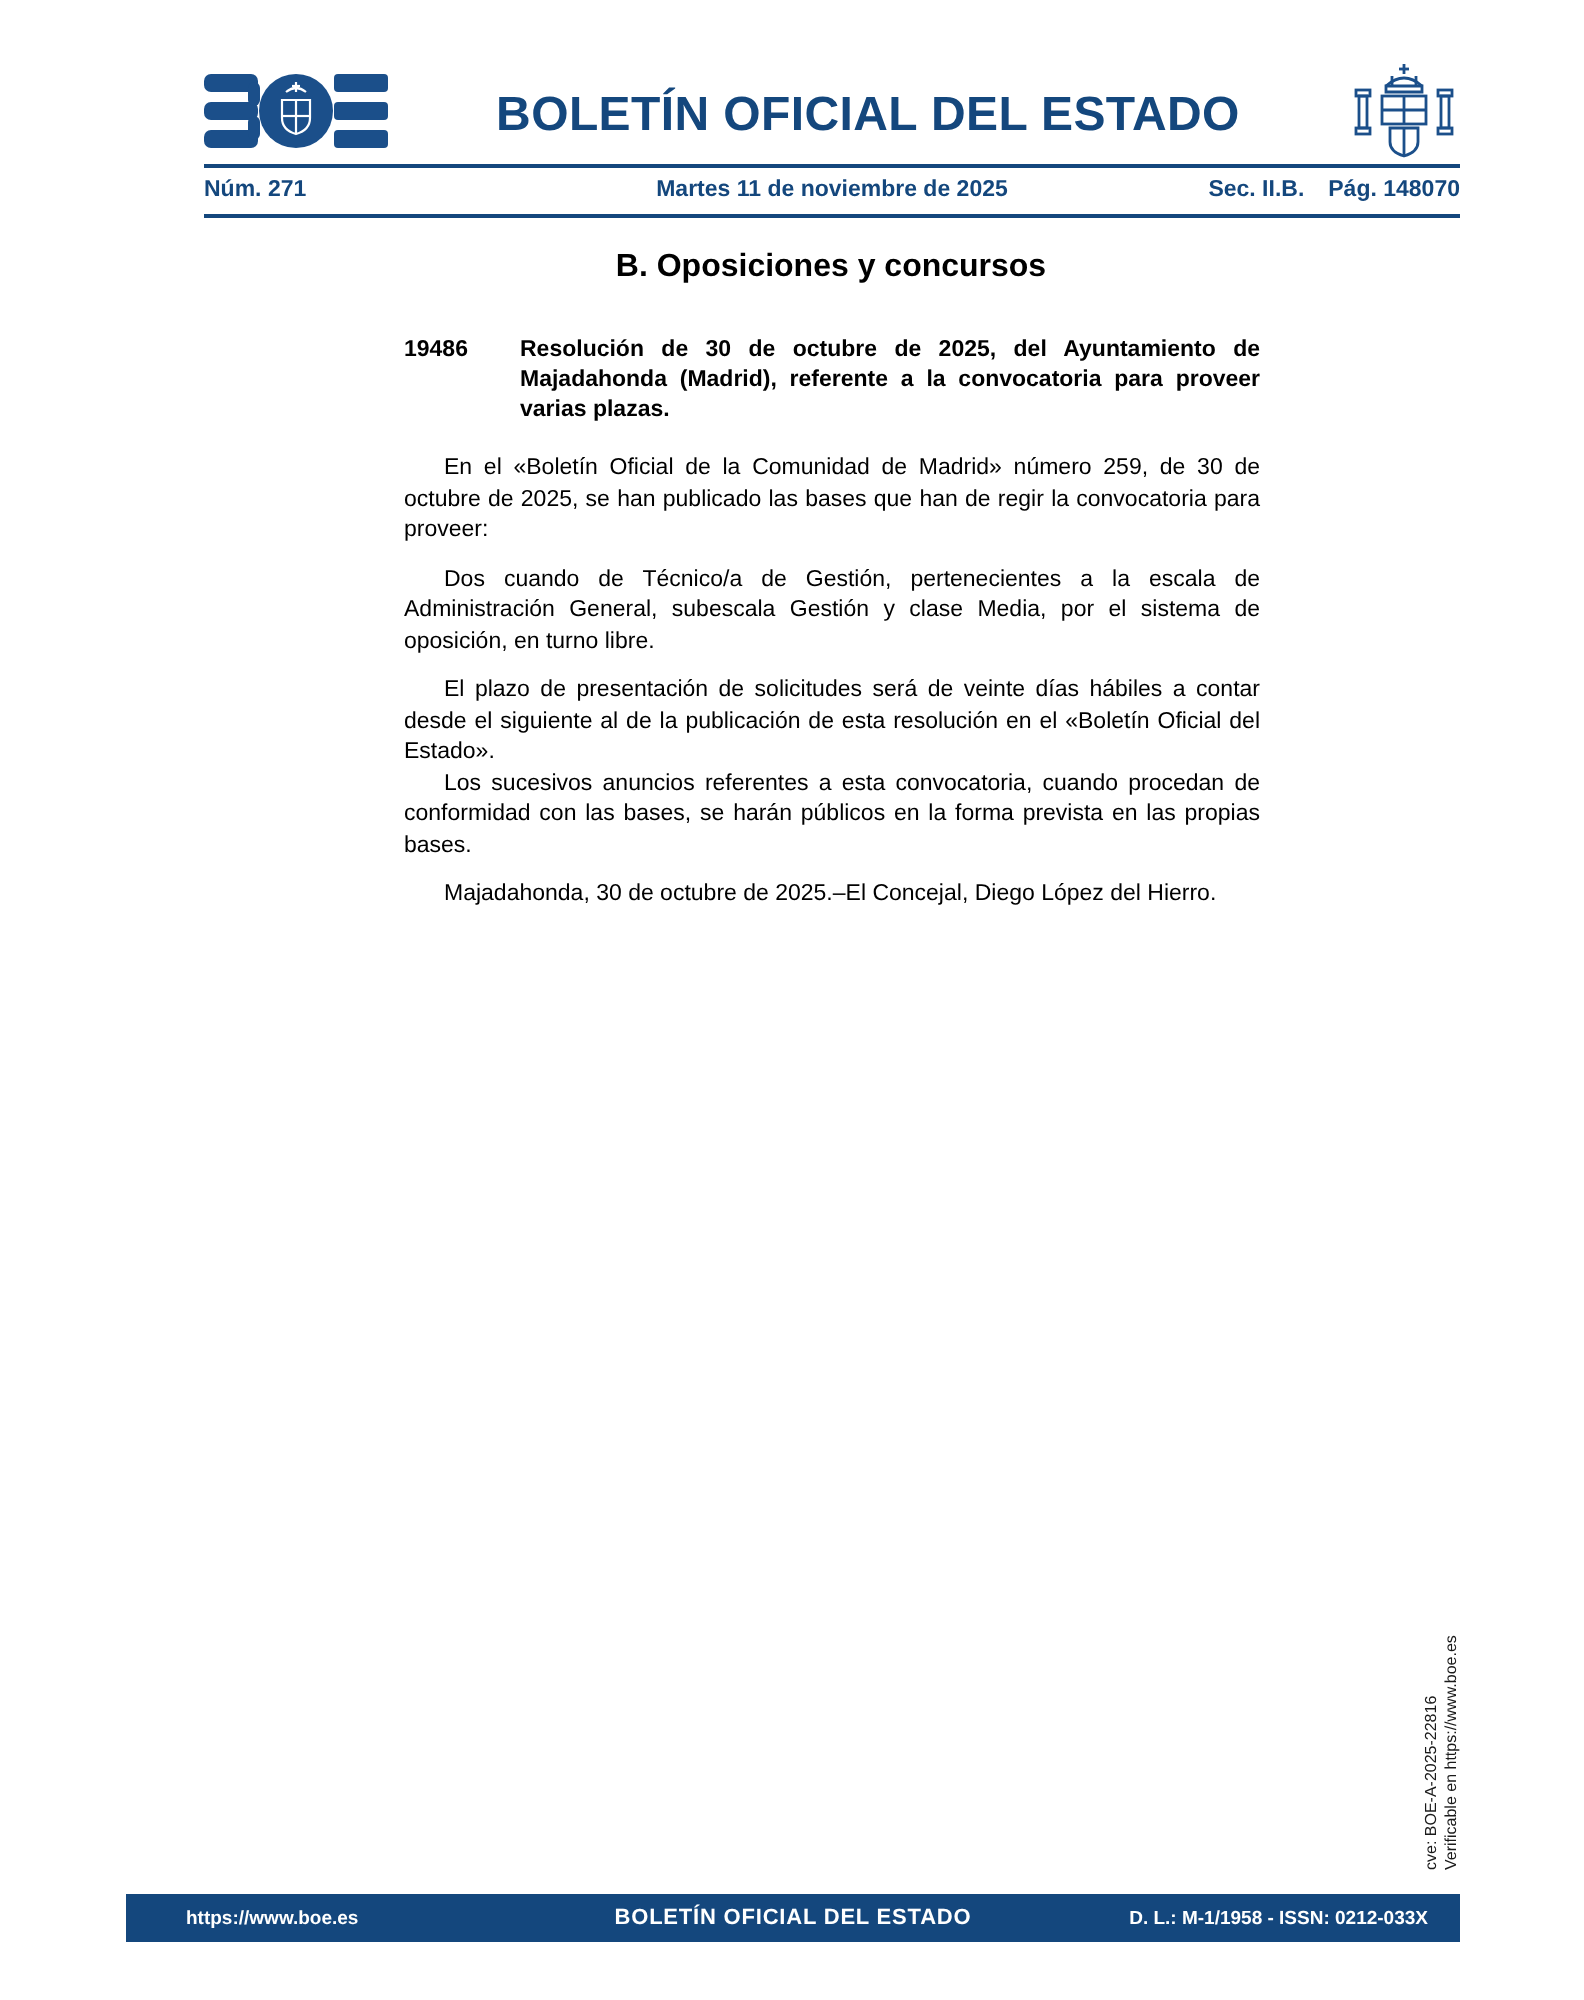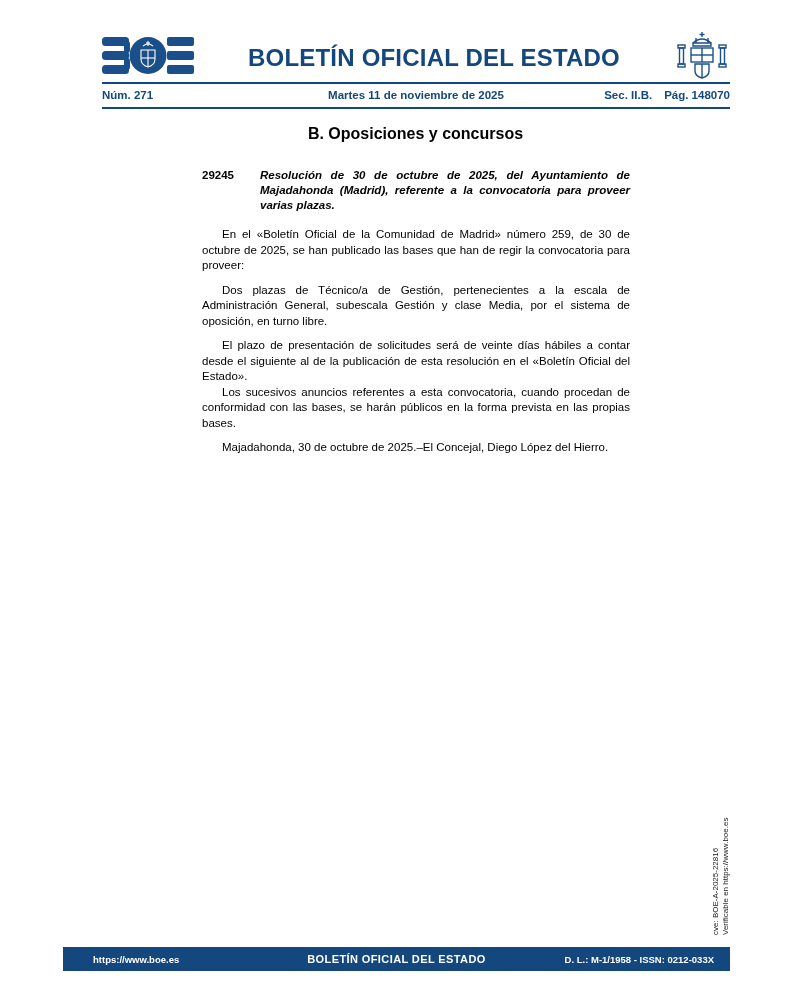--- a/index.html
+++ b/index.html
@@ -56,21 +56,21 @@
 
   
   .doc-col { margin: 0 162px 0 163px; }
   .item-row { display: flex; margin-top: 25px; }
   .item-number {
     width: 42px; flex: none;
     font-weight: bold; font-size: 11.5px; padding-top: 1px;
   }
   .item-title {
     flex: 1; margin-left: 16px;
-    font-style: italic; font-weight: bold;
+    font-weight: bold;
     font-size: 11.5px; line-height: 15px;
     text-align: justify;
   }
   .body-text { margin-top: 14px; font-size: 11.5px; line-height: 15.5px; }
   .body-text p {
     margin: 0 0 9px 0; text-indent: 20px; text-align: justify;
   }
   .body-text p.no-gap { margin-bottom: 0; }
   .signature { margin-top: 10px; text-indent: 20px; }
 
@@ -165,27 +165,27 @@
       <span class="meta-right"><span>Sec. II.B.</span><span>Pág. 148070</span></span>
     </div>
 
     <hr class="rule">
   </div>
 
   <div class="h-subsection">B. Oposiciones y concursos</div>
 
   <div class="doc-col">
     <div class="item-row">
-      <div class="item-number">29245</div>
+      <div class="item-number">19486</div>
       <div class="item-title">Resolución de 30 de octubre de 2025, del Ayuntamiento de Majadahonda (Madrid), referente a la convocatoria para proveer varias plazas.</div>
     </div>
 
     <div class="body-text">
       <p>En el «Boletín Oficial de la Comunidad de Madrid» número 259, de 30 de octubre de 2025, se han publicado las bases que han de regir la convocatoria para proveer:</p>
-      <p>Dos plazas de Técnico/a de Gestión, pertenecientes a la escala de Administración General, subescala Gestión y clase Media, por el sistema de oposición, en turno libre.</p>
+      <p>Dos cuando de Técnico/a de Gestión, pertenecientes a la escala de Administración General, subescala Gestión y clase Media, por el sistema de oposición, en turno libre.</p>
       <p class="no-gap">El plazo de presentación de solicitudes será de veinte días hábiles a contar desde el siguiente al de la publicación de esta resolución en el «Boletín Oficial del Estado».</p>
       <p>Los sucesivos anuncios referentes a esta convocatoria, cuando procedan de conformidad con las bases, se harán públicos en la forma prevista en las propias bases.</p>
       <p class="signature">Majadahonda, 30 de octubre de 2025.–El Concejal, Diego López del Hierro.</p>
     </div>
   </div>
 
   <div class="cve-block">
     <div>cve: BOE-A-2025-22816</div>
     <div>Verificable en https://www.boe.es</div>
   </div>

